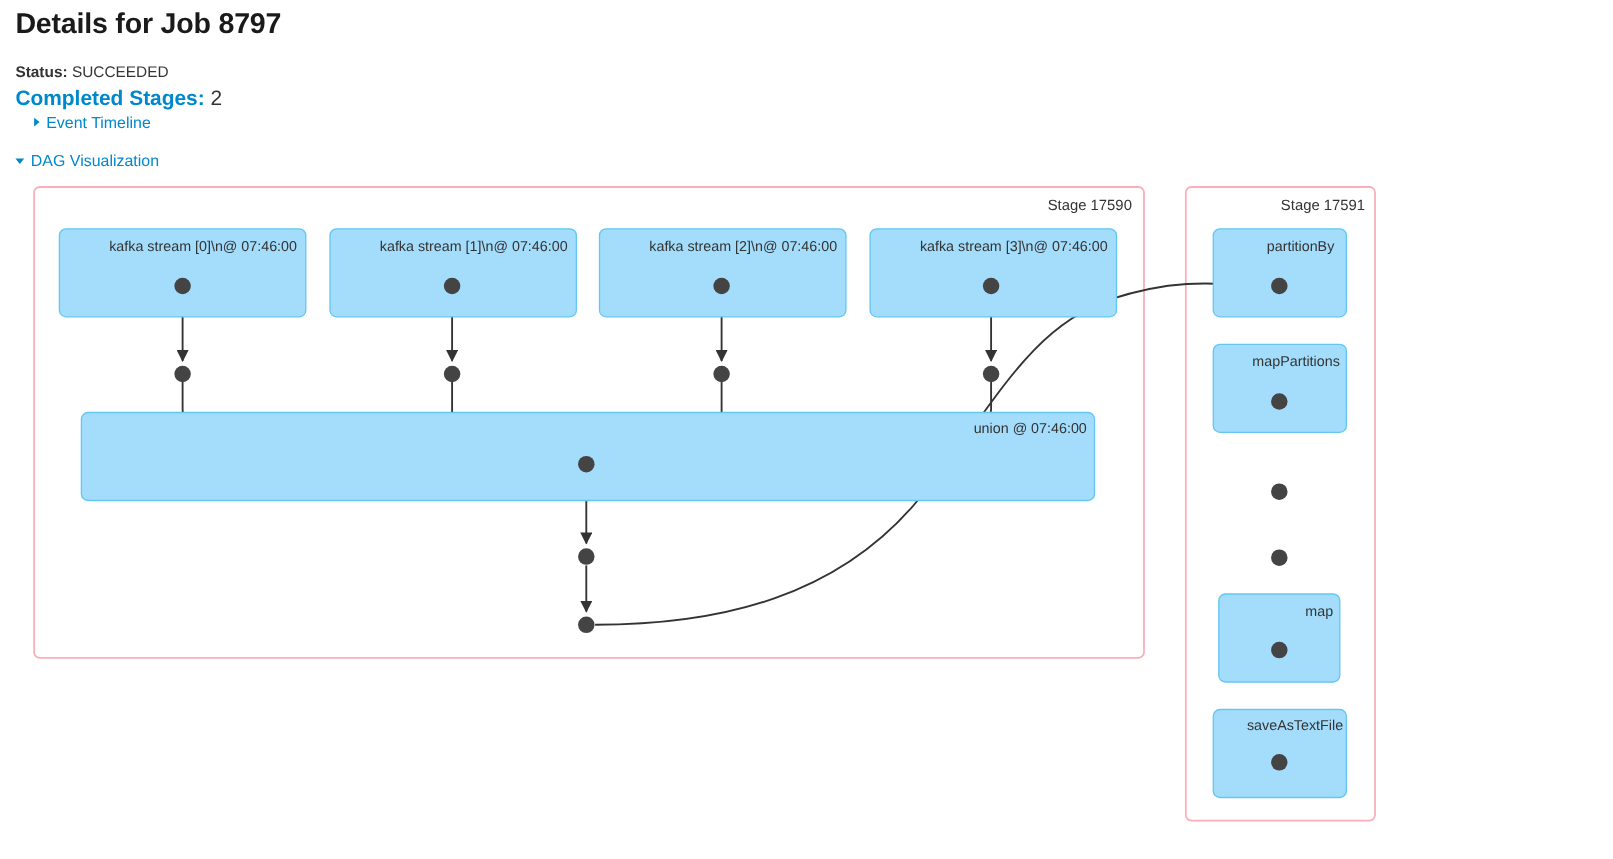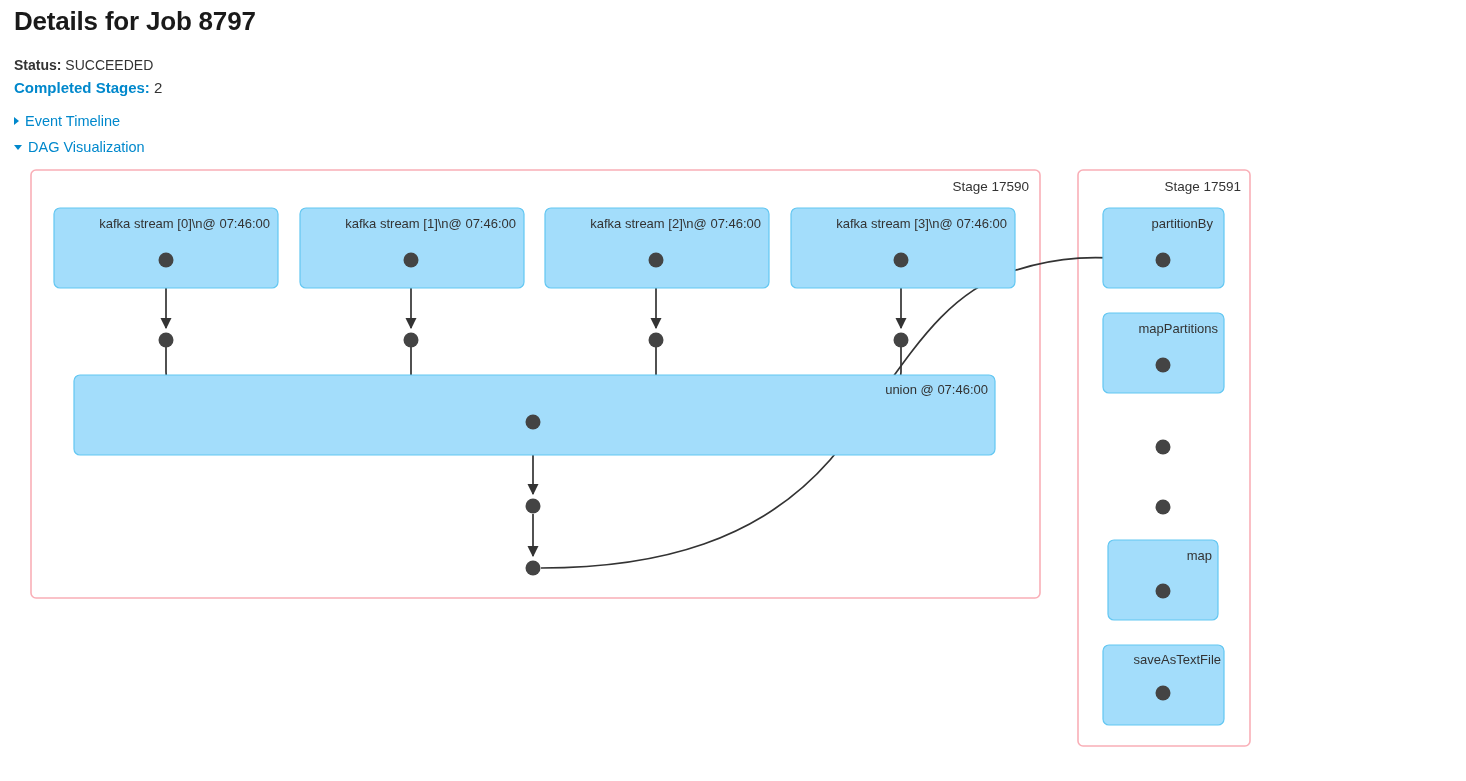--- a/index.html
+++ b/index.html
@@ -18,32 +18,32 @@
     position: absolute; left: 14px; top: 6px;
     font-size: 26px; font-weight: bold; color: #1a1a1a;
     letter-spacing: -0.2px;
   }
   #status-line {
     position: absolute; left: 14px; top: 57px;
     font-size: 14px; color: #333;
   }
   #stages-line {
     position: absolute; left: 14px; top: 79px;
-    font-size: 15px; color: #333;
+    font-size: 19px; color: #333;
   }
   .lbl-bold { font-weight: bold; color: #333; }
   .lbl-link-bold { font-weight: bold; color: #0088cc; }
   .val { color: #333; }
 
   #toggle-timeline, #toggle-dag {
     position: absolute; left: 14px;
     font-size: 14.5px; color: #0088cc;
     cursor: pointer; white-space: nowrap;
   }
-  #toggle-timeline { top: 113px; }
+  #toggle-timeline { top: 104px; margin-left: 17px; }
   #toggle-dag { top: 139px; }
   .caret-right {
     display: inline-block; width: 0; height: 0;
     border-left: 5px solid #0088cc;
     border-top: 4px solid transparent;
     border-bottom: 4px solid transparent;
     margin-right: 6px; vertical-align: 1px;
   }
   .caret-down {
     display: inline-block; width: 0; height: 0;

